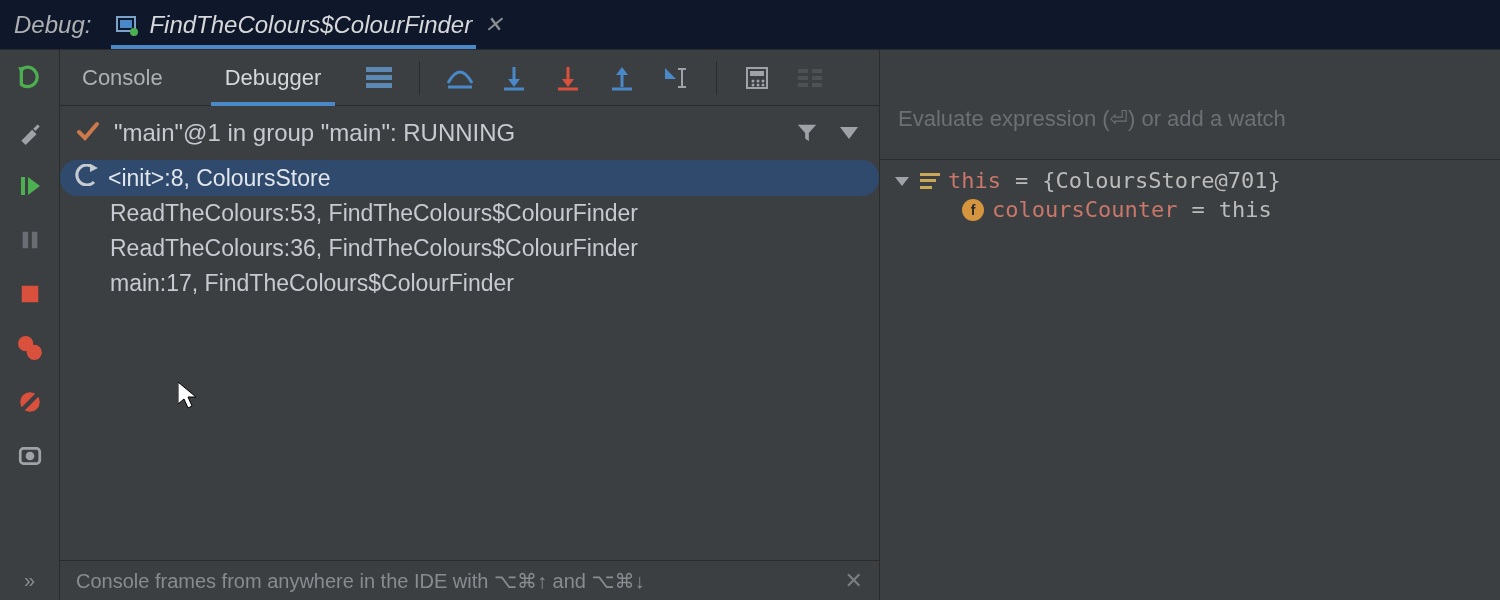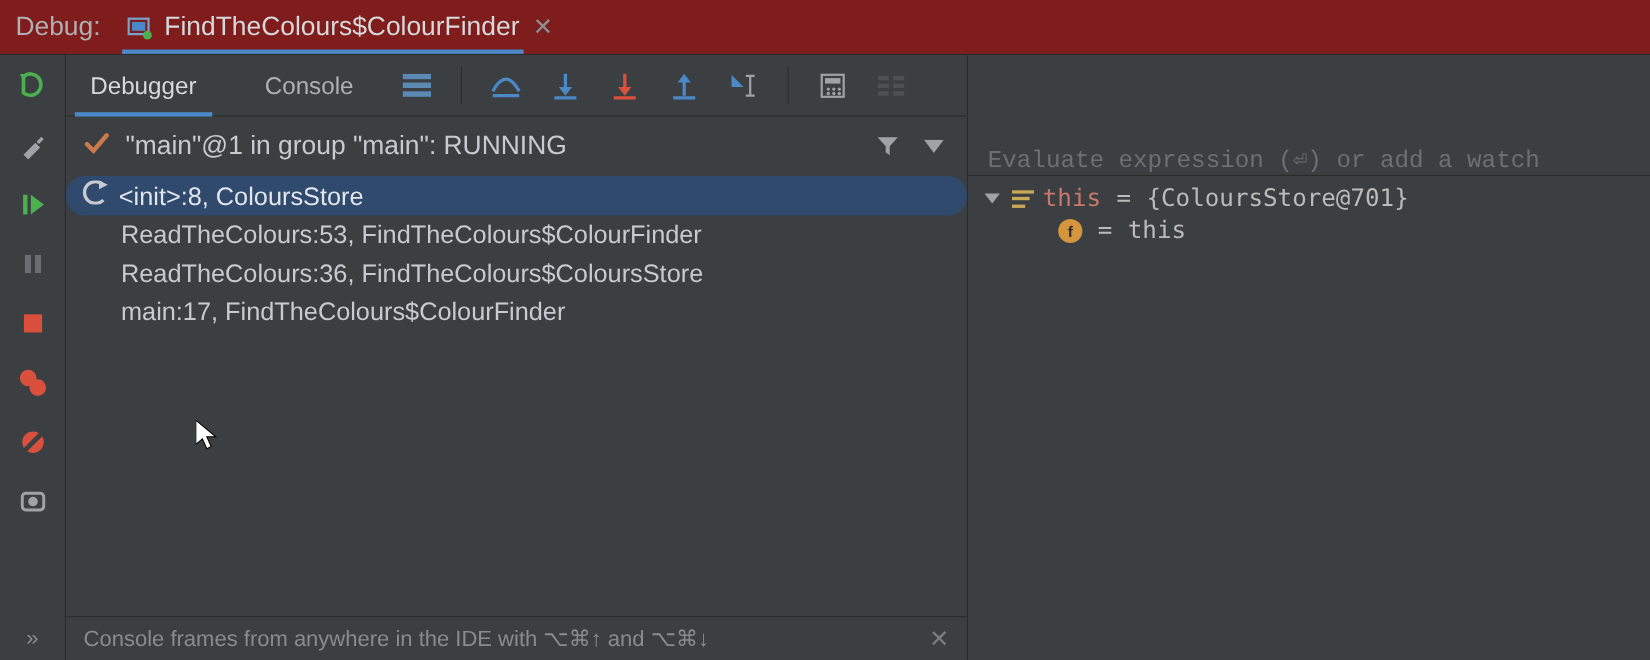--- a/index.html
+++ b/index.html
@@ -15,21 +15,22 @@
     flex-direction: column;
   }
 
   
   .title-bar {
     display: flex;
     align-items: center;
     height: 50px;
     padding: 0 14px;
     border-bottom: 1px solid #2b2b2b;
-    background: #7f1d1d;
+    background: #0f172a;
+    font-style: italic;
   }
   .title-label {
     color: #aeb0b2;
     font-size: 24px;
     margin-right: 24px;
   }
   .run-config {
     display: flex;
     align-items: center;
     height: 49px;
@@ -205,24 +206,24 @@
 
   
   .vars-panel {
     width: 620px;
     display: flex;
     flex-direction: column;
   }
   .eval-row {
     height: 54px;
     display: flex;
-    align-items: flex-end;
+    align-items: flex-start;
     padding: 0 18px;
     color: #6c7074;
-    font-family: Liberation Mono, monospace;
+    font-family: Liberation Sans, sans-serif;
     font-size: 22px;
     border-bottom: 1px solid #2b2b2b;
     margin-top: 56px;
   }
   .eval-row input {
     width: 100%;
     background: transparent;
     border: none;
     outline: none;
     color: #c7cbd1;
@@ -336,22 +337,22 @@
           <rect x="3" y="5" width="18" height="14" rx="3" fill="none" stroke="#9fa3a8" stroke-width="2.5"></rect>
           <circle cx="12" cy="12" r="4" fill="#9fa3a8"></circle>
         </svg>
     </span>
     <span class="more-indicator">»</span>
   </div>
 
   <div class="center">
 
     <div class="tabs-row">
+      <div class="tab">Console</div>
       <div class="tab active">Debugger</div>
-      <div class="tab">Console</div>
 
       <span class="step-btn">
         <svg width="26" height="22" viewBox="0 0 26 22">
             <rect y="0" width="26" height="5" fill="#5b89b4"></rect>
             <rect y="8" width="26" height="5" fill="#5b89b4"></rect>
             <rect y="16" width="26" height="5" fill="#5b89b4"></rect>
           </svg>
       </span>
       <span class="tb-sep"></span>
 
@@ -443,21 +444,21 @@
             </svg>
         </span>
         <span>&lt;init&gt;:8, ColoursStore</span>
       </div>
       <div class="frame-row">
         <span class="frame-indent"></span>
         <span>ReadTheColours:53, FindTheColours$ColourFinder</span>
       </div>
       <div class="frame-row">
         <span class="frame-indent"></span>
-        <span>ReadTheColours:36, FindTheColours$ColoursStore</span>
+        <span>ReadTheColours:36, FindTheColours$ColourFinder</span>
       </div>
       <div class="frame-row">
         <span class="frame-indent"></span>
         <span>main:17, FindTheColours$ColourFinder</span>
       </div>
 
       <span class="cursor-pointer">
         <svg width="22" height="28" viewBox="0 0 22 28">
             <polygon points="0,0 0,22 6,17 10,26 14,24 10,15 18,15" fill="#ffffff" stroke="#000" stroke-width="1"></polygon>
           </svg>
@@ -487,19 +488,20 @@
             <span></span>
           </span>
         <span class="var-name">this</span>
         <span class="var-eq">=</span>
         <span class="var-value">{ColoursStore@701}</span>
       </div>
       <div class="var-row">
         <span class="var-indent"></span>
         <span class="chev"></span>
         <span class="type-badge fld">f</span>
+        <span class="var-name">coloursCounter</span>
         <span class="var-eq">=</span>
         <span class="var-value null">this</span>
       </div>
     </div>
   </div>
 
 </div>
 
 </body></html>

